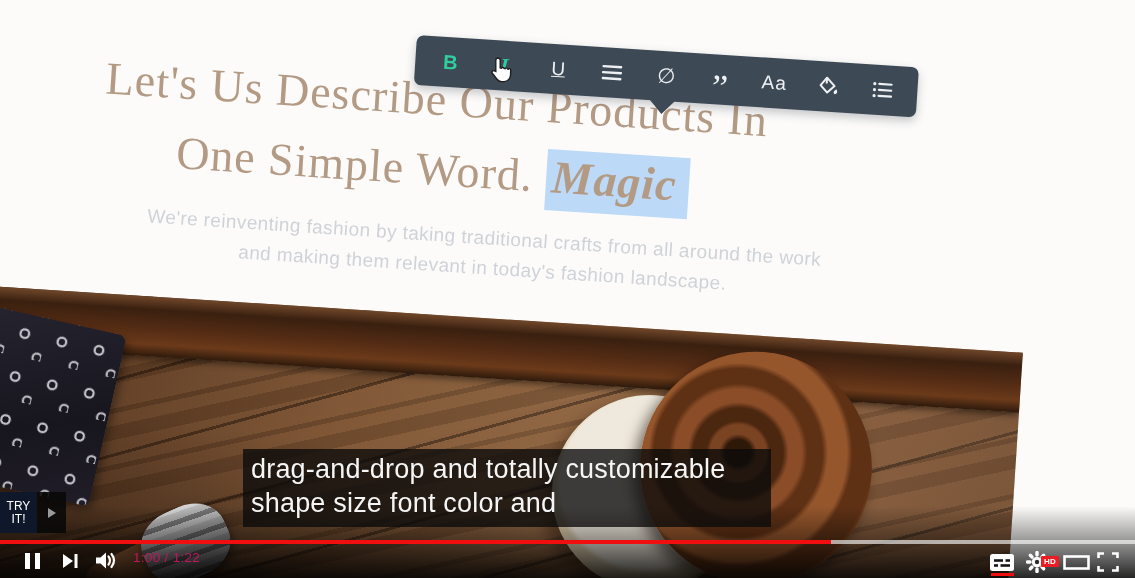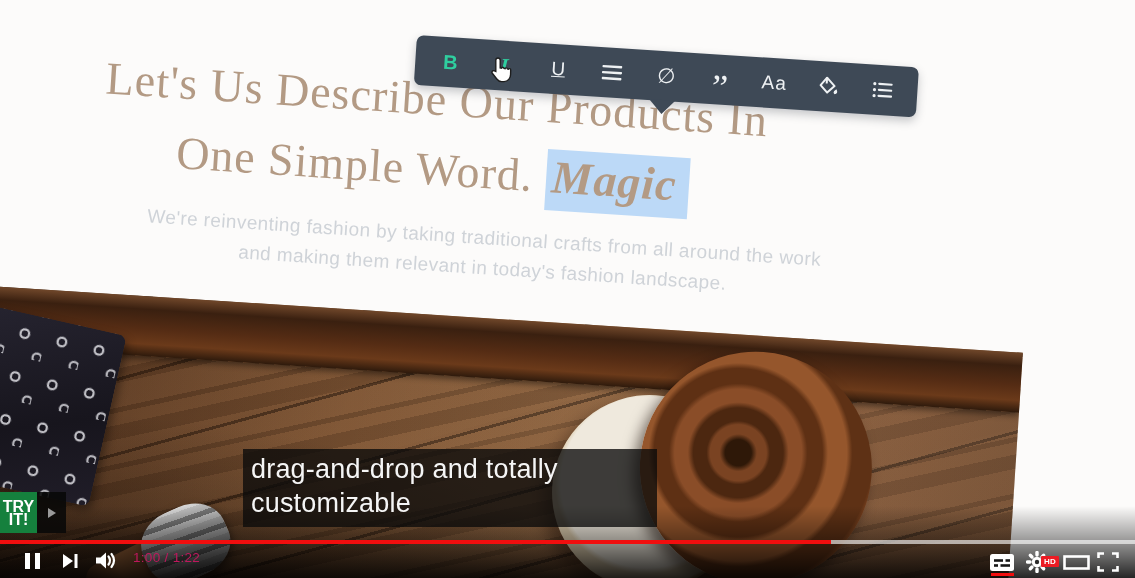--- a/index.html
+++ b/index.html
@@ -100,29 +100,29 @@
   .tbtn .i { font-family:"Liberation Serif", serif; font-style:italic; font-weight:bold; font-size:21px; }
   .tbtn .u { font-size:19px; text-decoration:underline; }
   .tbtn .q { font-family:"Liberation Serif", serif; font-size:36px; line-height:10px; margin-top:16px; }
   .tbtn .aa { font-size:19px; letter-spacing:1px; }
   .tbtn .unlink { font-size:21px; }
 
   .cursor-hand { position:absolute; left:489px; top:56px; z-index:9; }
 
   
   .caption-box {
-    position:absolute; left:243px; top:449px; width:414px; z-index:12;
+    position:absolute; left:243px; top:449px; width:528px; z-index:12;
     background:rgba(10,10,10,.78); padding:3px 10px 7px 8px;
     color:#f5f5f5; font-size:27px; line-height:34px; letter-spacing:.2px;
   }
 
   
   .tryit {
     position:absolute; left:0; top:492px; width:37px; height:41px; z-index:12;
-    background:#15803d; color:#fff; font-weight:bold; font-size:16px; line-height:13px;
+    background:#0f172a; color:#fff; font-weight:normal; font-size:12px; line-height:13px;
     display:flex; align-items:center; justify-content:center; text-align:center; cursor:pointer;
   }
   .card-thumb {
     position:absolute; left:37px; top:492px; width:29px; height:41px; z-index:12;
     background:rgba(8,8,8,.88); display:flex; align-items:center; justify-content:center; cursor:pointer;
   }
   .card-thumb .tri {
     width:0; height:0; border-top:5px solid transparent; border-bottom:5px solid transparent;
     border-left:8px solid #9a9a9a;
   }
@@ -221,20 +221,21 @@
     </button>
     <div class="caret"></div>
   </div>
 
   <svg class="cursor-hand" width="24" height="28" viewBox="0 0 24 28">
     <path d="M9 2 C10.3 2 11.2 3 11.2 4.3 L11.2 12 L12.6 12.2 C12.9 11 14.6 11 15 12.3 L16.2 12.6 C16.6 11.5 18.2 11.6 18.5 12.9 L19.5 13.2 C20.1 12.2 21.7 12.6 21.7 13.9 L21.6 18.6 C21.6 22 19 25.6 15 25.6 L12.6 25.6 C10.4 25.6 9 24.6 7.8 23 L3.3 17.2 C2.4 16 3.4 14.3 4.9 14.7 L6.8 15.4 L6.8 4.3 C6.8 3 7.7 2 9 2 Z" fill="#ffffff" stroke="#1e1e1e" stroke-width="1.4"></path>
   </svg>
 
   <div class="caption-box">
     <div>drag-and-drop and totally customizable</div>
+    <div>shape size font color and</div>
   </div>
 
   <div class="tryit">TRY IT!</div>
   <div class="card-thumb">
     <div class="tri"></div>
   </div>
 
   <div class="bottom-shade"></div>
 
   <div class="progress">

